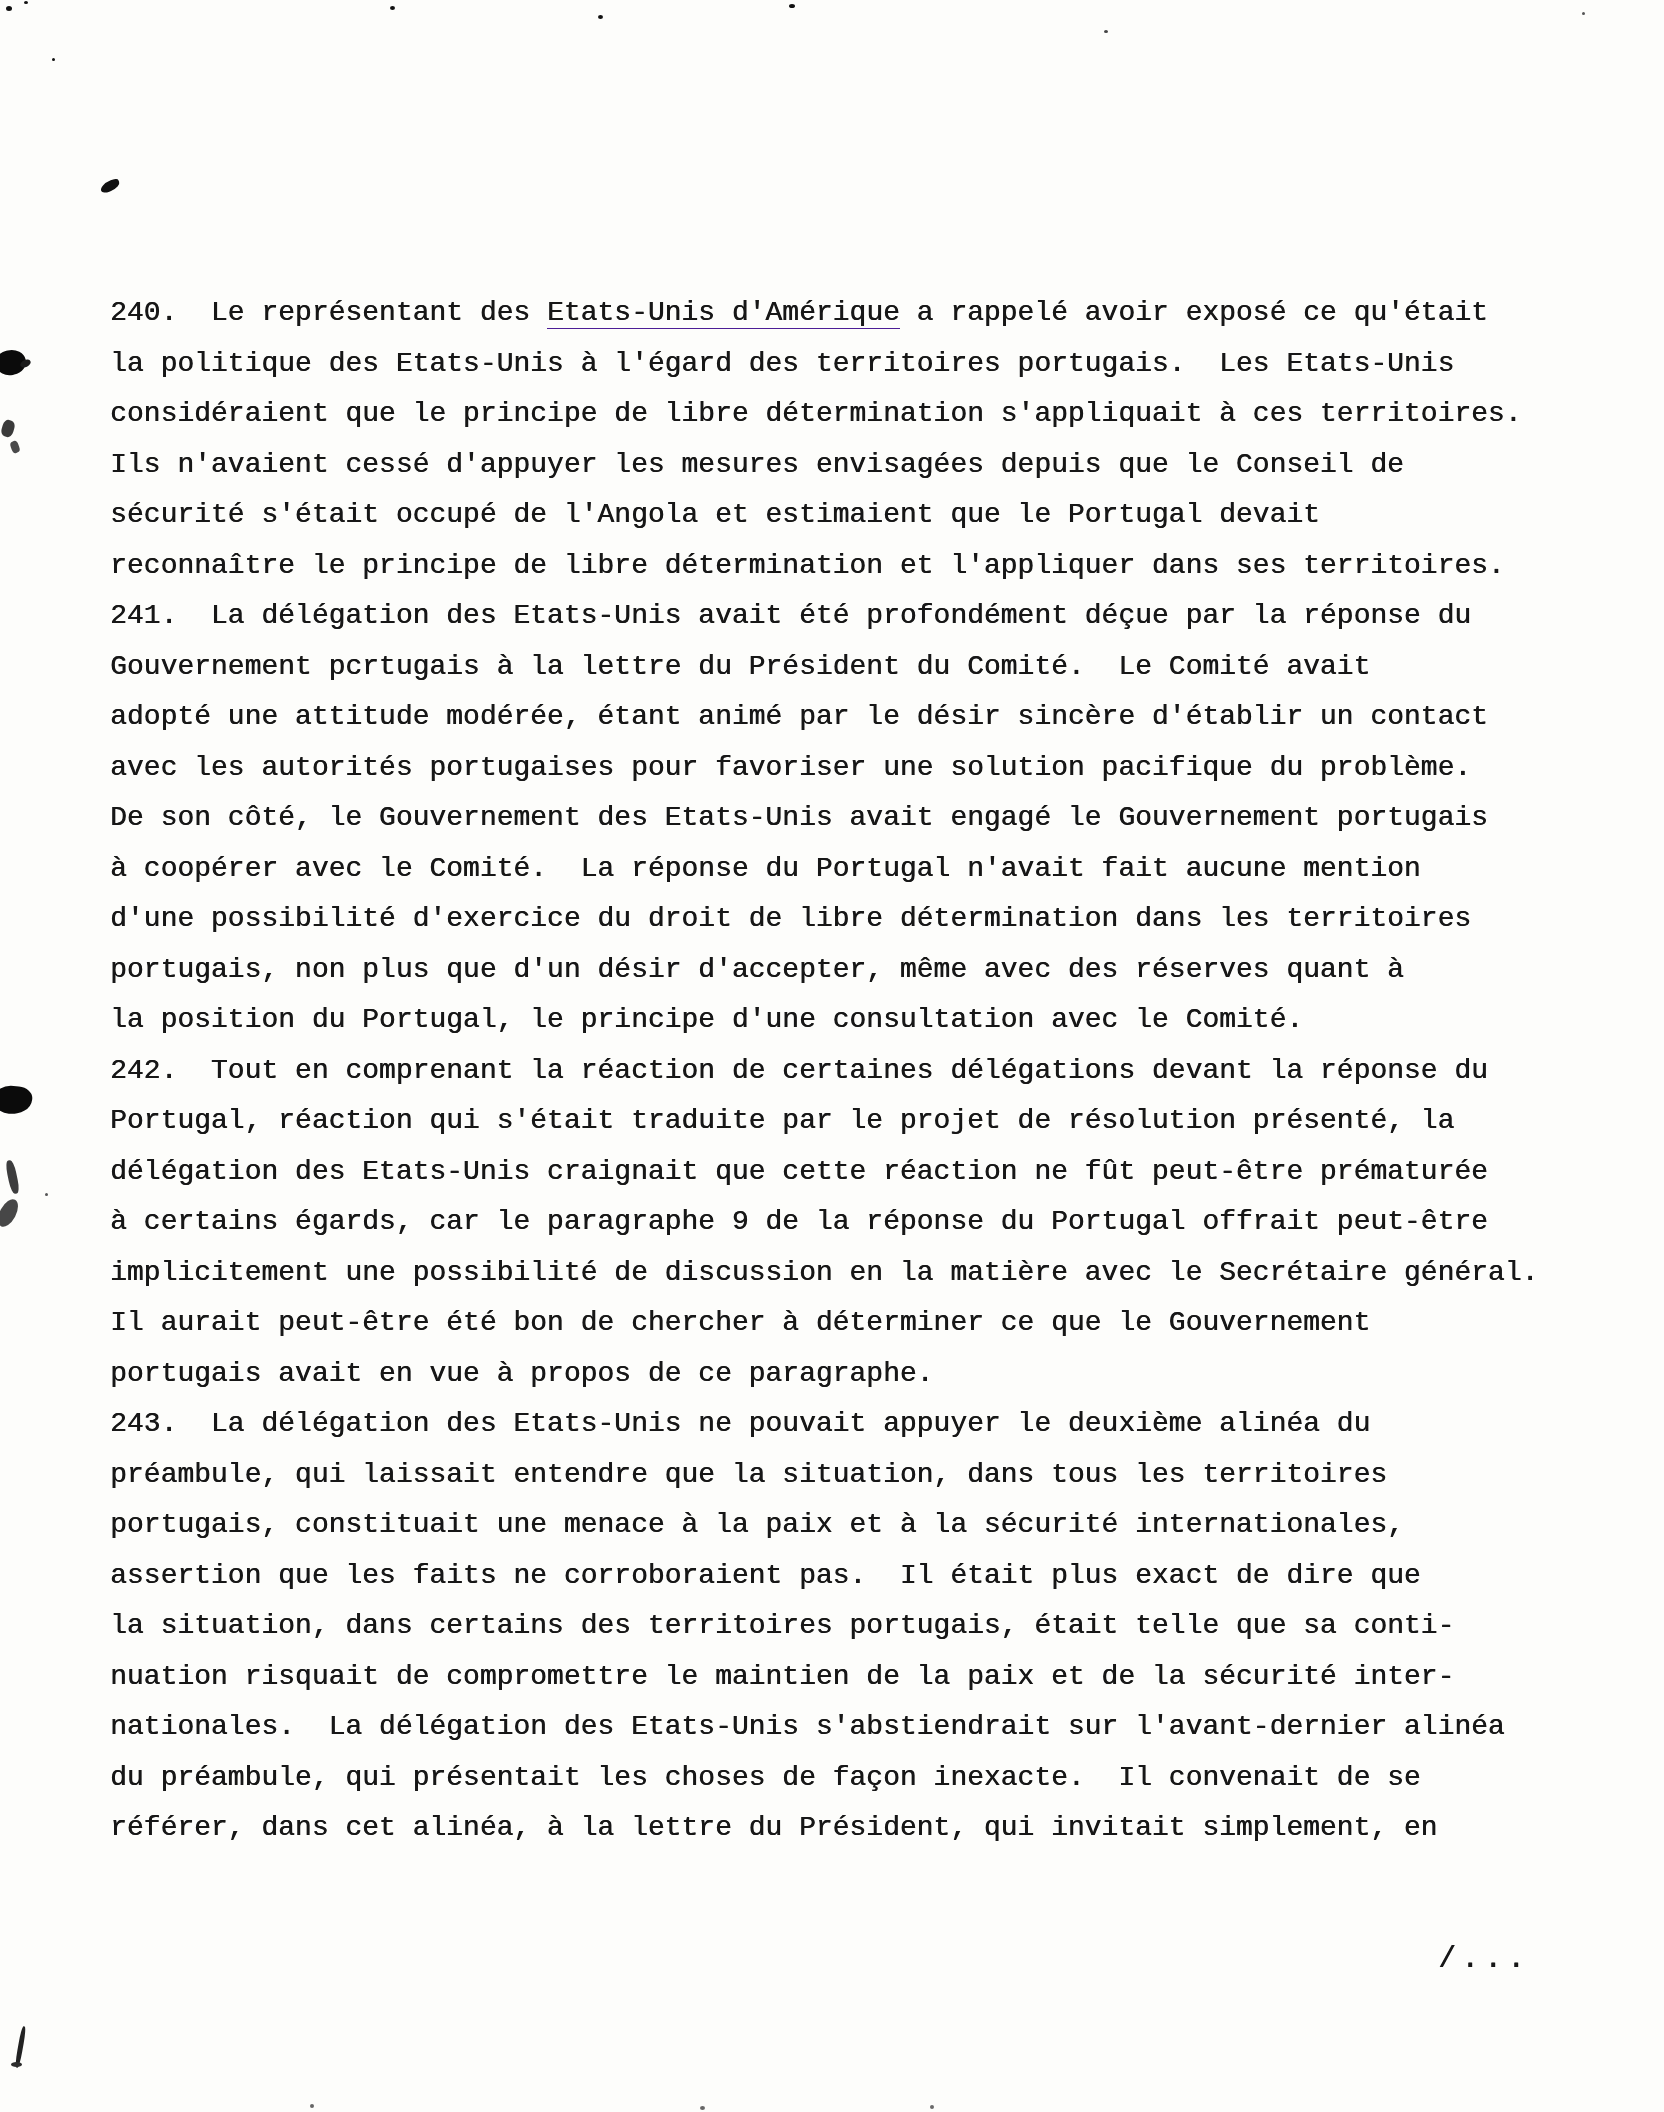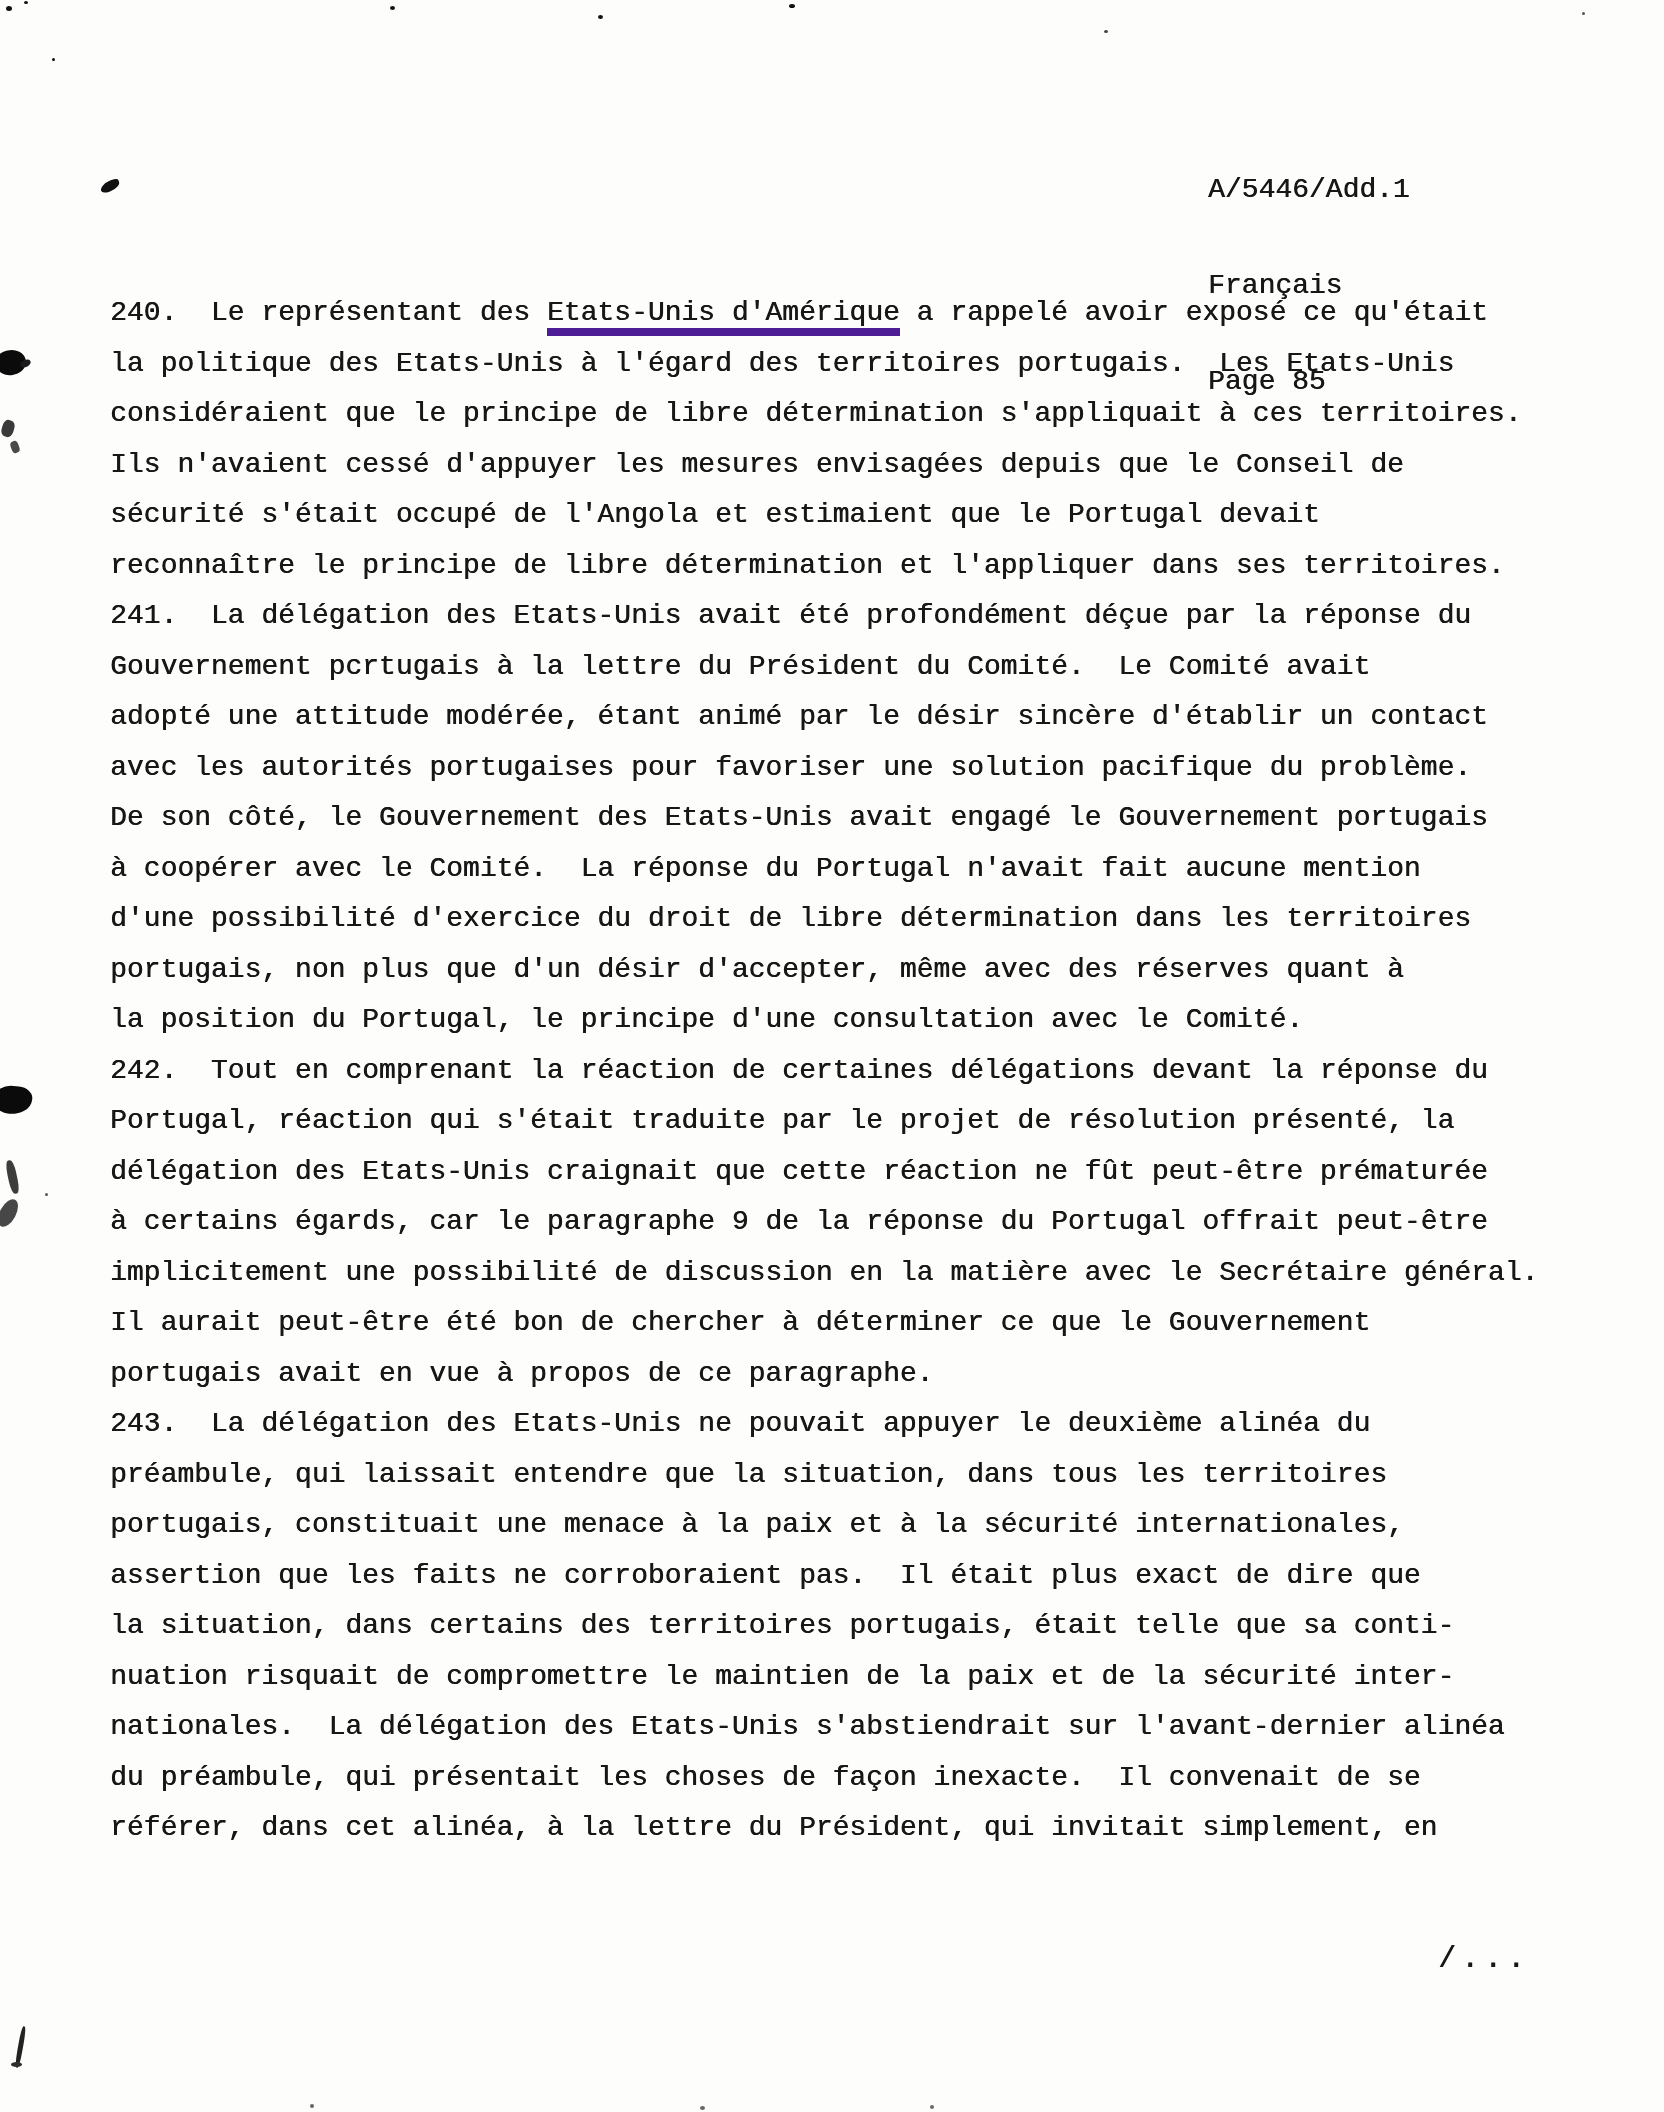--- a/index.html
+++ b/index.html
@@ -19,39 +19,34 @@
     text-shadow:0.5px 0 0 currentColor;
   }
   .body-text {
     position:absolute;
     left:110px; top:288px;
     font-size:28px; line-height:50.5px;
     white-space:pre;
     text-shadow:0.5px 0 0 currentColor;
   }
   .line { height:50.5px; }
-  .u { border-bottom:8px solid #4c1d95; }
+  .u { border-bottom:1px solid #4c1d95; }
   .footer-mark {
     position:absolute;
     left:1438px; top:1942px;
     font-size:30px; letter-spacing:5px;
     text-shadow:0.5px 0 0 currentColor;
   }
   .art { position:absolute; background:#111; }
 </style>
 </head>
 <body>
 
 <div class="page">
 
-  <div class="header">
-    <div>A/5446/Add.1</div>
-    <div>Français</div>
-    <div>Page 85</div>
-  </div>
 
   <div class="body-text"><div class="line"><span>240.  Le représentant des </span><span class="u">Etats-Unis d'Amérique</span><span> a rappelé avoir exposé ce qu'était</span></div><div class="line"><span>la politique des Etats-Unis à l'égard des territoires portugais.  Les Etats-Unis</span></div><div class="line"><span>considéraient que le principe de libre détermination s'appliquait à ces territoires.</span></div><div class="line"><span>Ils n'avaient cessé d'appuyer les mesures envisagées depuis que le Conseil de</span></div><div class="line"><span>sécurité s'était occupé de l'Angola et estimaient que le Portugal devait</span></div><div class="line"><span>reconnaître le principe de libre détermination et l'appliquer dans ses territoires.</span></div><div class="line"><span>241.  La délégation des Etats-Unis avait été profondément déçue par la réponse du</span></div><div class="line"><span>Gouvernement pcrtugais à la lettre du Président du Comité.  Le Comité avait</span></div><div class="line"><span>adopté une attitude modérée, étant animé par le désir sincère d'établir un contact</span></div><div class="line"><span>avec les autorités portugaises pour favoriser une solution pacifique du problème.</span></div><div class="line"><span>De son côté, le Gouvernement des Etats-Unis avait engagé le Gouvernement portugais</span></div><div class="line"><span>à coopérer avec le Comité.  La réponse du Portugal n'avait fait aucune mention</span></div><div class="line"><span>d'une possibilité d'exercice du droit de libre détermination dans les territoires</span></div><div class="line"><span>portugais, non plus que d'un désir d'accepter, même avec des réserves quant à</span></div><div class="line"><span>la position du Portugal, le principe d'une consultation avec le Comité.</span></div><div class="line"><span>242.  Tout en comprenant la réaction de certaines délégations devant la réponse du</span></div><div class="line"><span>Portugal, réaction qui s'était traduite par le projet de résolution présenté, la</span></div><div class="line"><span>délégation des Etats-Unis craignait que cette réaction ne fût peut-être prématurée</span></div><div class="line"><span>à certains égards, car le paragraphe 9 de la réponse du Portugal offrait peut-être</span></div><div class="line"><span>implicitement une possibilité de discussion en la matière avec le Secrétaire général.</span></div><div class="line"><span>Il aurait peut-être été bon de chercher à déterminer ce que le Gouvernement</span></div><div class="line"><span>portugais avait en vue à propos de ce paragraphe.</span></div><div class="line"><span>243.  La délégation des Etats-Unis ne pouvait appuyer le deuxième alinéa du</span></div><div class="line"><span>préambule, qui laissait entendre que la situation, dans tous les territoires</span></div><div class="line"><span>portugais, constituait une menace à la paix et à la sécurité internationales,</span></div><div class="line"><span>assertion que les faits ne corroboraient pas.  Il était plus exact de dire que</span></div><div class="line"><span>la situation, dans certains des territoires portugais, était telle que sa conti-</span></div><div class="line"><span>nuation risquait de compromettre le maintien de la paix et de la sécurité inter-</span></div><div class="line"><span>nationales.  La délégation des Etats-Unis s'abstiendrait sur l'avant-dernier alinéa</span></div><div class="line"><span>du préambule, qui présentait les choses de façon inexacte.  Il convenait de se</span></div><div class="line"><span>référer, dans cet alinéa, à la lettre du Président, qui invitait simplement, en</span></div></div>
 
   <div class="footer-mark">/...</div>
 
   <div class="art" style="left:6px;top:6px;width:6px;height:5px;border-radius:50%;"></div>
   <div class="art" style="left:24px;top:1px;width:4px;height:3px;border-radius:50%;"></div>
   <div class="art" style="left:52px;top:58px;width:3px;height:3px;border-radius:50%;"></div>
   <div class="art" style="left:390px;top:6px;width:5px;height:4px;border-radius:50%;"></div>
   <div class="art" style="left:598px;top:15px;width:5px;height:4px;border-radius:50%;"></div>

